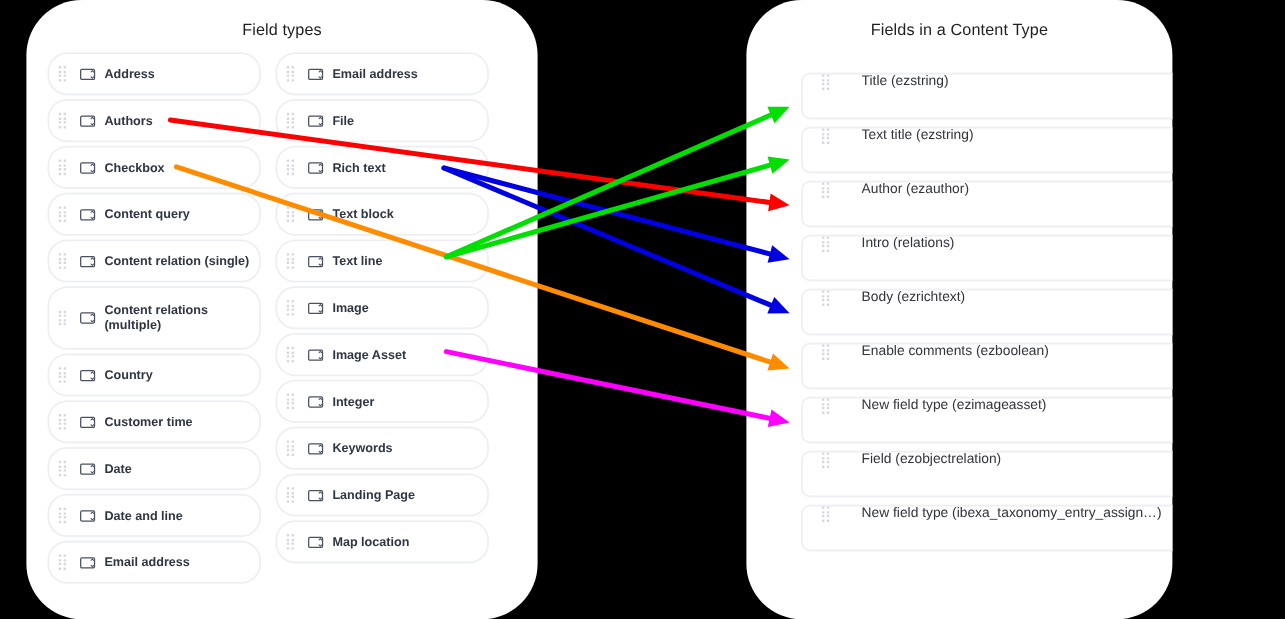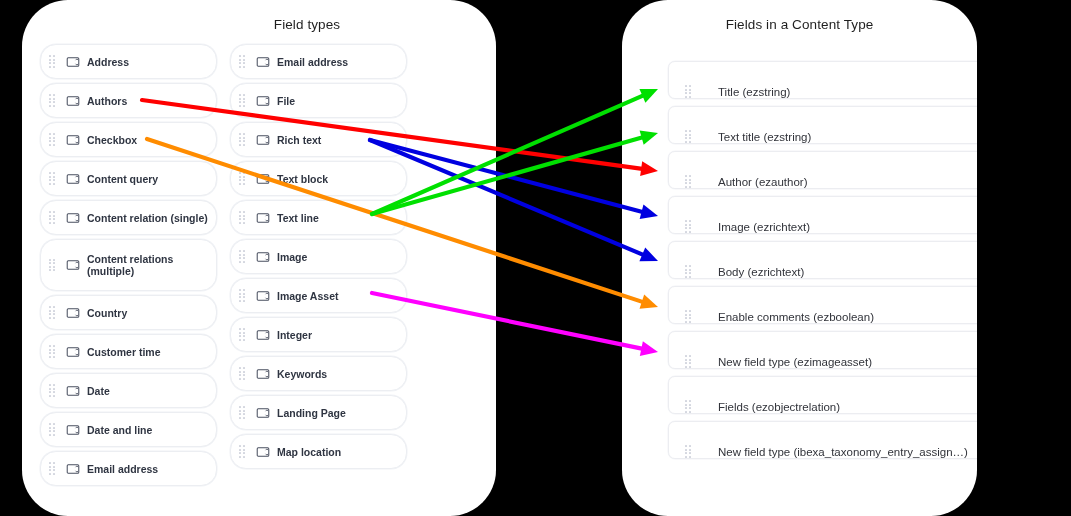--- a/index.html
+++ b/index.html
@@ -28,21 +28,20 @@
     position: absolute;
     background: #ffffff;
     border-radius: 46px;
     overflow: hidden;
   }
   #panel-left {
     left: 22px;
     top: 0px;
     width: 426px;
     height: 516px;
-    padding-left: 48px;
   }
   #panel-right {
     left: 622px;
     top: 0px;
     width: 355px;
     height: 516px;
   }
 
   .panel-title {
     position: absolute;
@@ -119,21 +118,21 @@
   }
   .fct-item {
     position: relative;
     box-sizing: border-box;
     height: 38px;
     margin-bottom: 7px;
     background: #ffffff;
     border: 1px solid #ecedf1;
     border-radius: 7px;
     display: flex;
-    align-items: flex-end;
+    align-items: flex-start;
     padding: 0 10px 0 16px;
     box-shadow: 0 0 0 0.5px rgba(225,228,236,0.4);
   }
   .fct-label {
     flex: 1 1 auto;
     font-size: 11.5px;
     color: #31333a;
     margin-left: 16px;
     white-space: nowrap;
     overflow: hidden;
@@ -621,21 +620,21 @@
           <span class="grip">
             <i></i>
             <i></i>
             <i></i>
             <i></i>
             <i></i>
             <i></i>
             <i></i>
             <i></i>
           </span>
-          <span class="fct-label">Image (ezrichtext)</span>
+          <span class="fct-label">Intro (relations)</span>
           <span class="act">
             <svg width="13" height="13" viewBox="0 0 14 14">
               <path d="M3 3 L11 11 M11 3 L3 11" stroke="#5b5f6b" stroke-width="1.25" stroke-linecap="round" fill="none"></path>
             </svg>
           </span>
           <span class="act">
             <svg width="13" height="13" viewBox="0 0 14 14">
               <path d="M3.2 5.8 L7 9.2 L10.8 5.8" stroke="#5b5f6b" stroke-width="1.2" stroke-linecap="round" stroke-linejoin="round" fill="none"></path>
             </svg>
           </span>
@@ -713,21 +712,21 @@
           <span class="grip">
             <i></i>
             <i></i>
             <i></i>
             <i></i>
             <i></i>
             <i></i>
             <i></i>
             <i></i>
           </span>
-          <span class="fct-label">Fields (ezobjectrelation)</span>
+          <span class="fct-label">Field (ezobjectrelation)</span>
           <span class="act">
             <svg width="13" height="13" viewBox="0 0 14 14">
               <path d="M3 3 L11 11 M11 3 L3 11" stroke="#5b5f6b" stroke-width="1.25" stroke-linecap="round" fill="none"></path>
             </svg>
           </span>
           <span class="act">
             <svg width="13" height="13" viewBox="0 0 14 14">
               <path d="M3.2 5.8 L7 9.2 L10.8 5.8" stroke="#5b5f6b" stroke-width="1.2" stroke-linecap="round" stroke-linejoin="round" fill="none"></path>
             </svg>
           </span>

